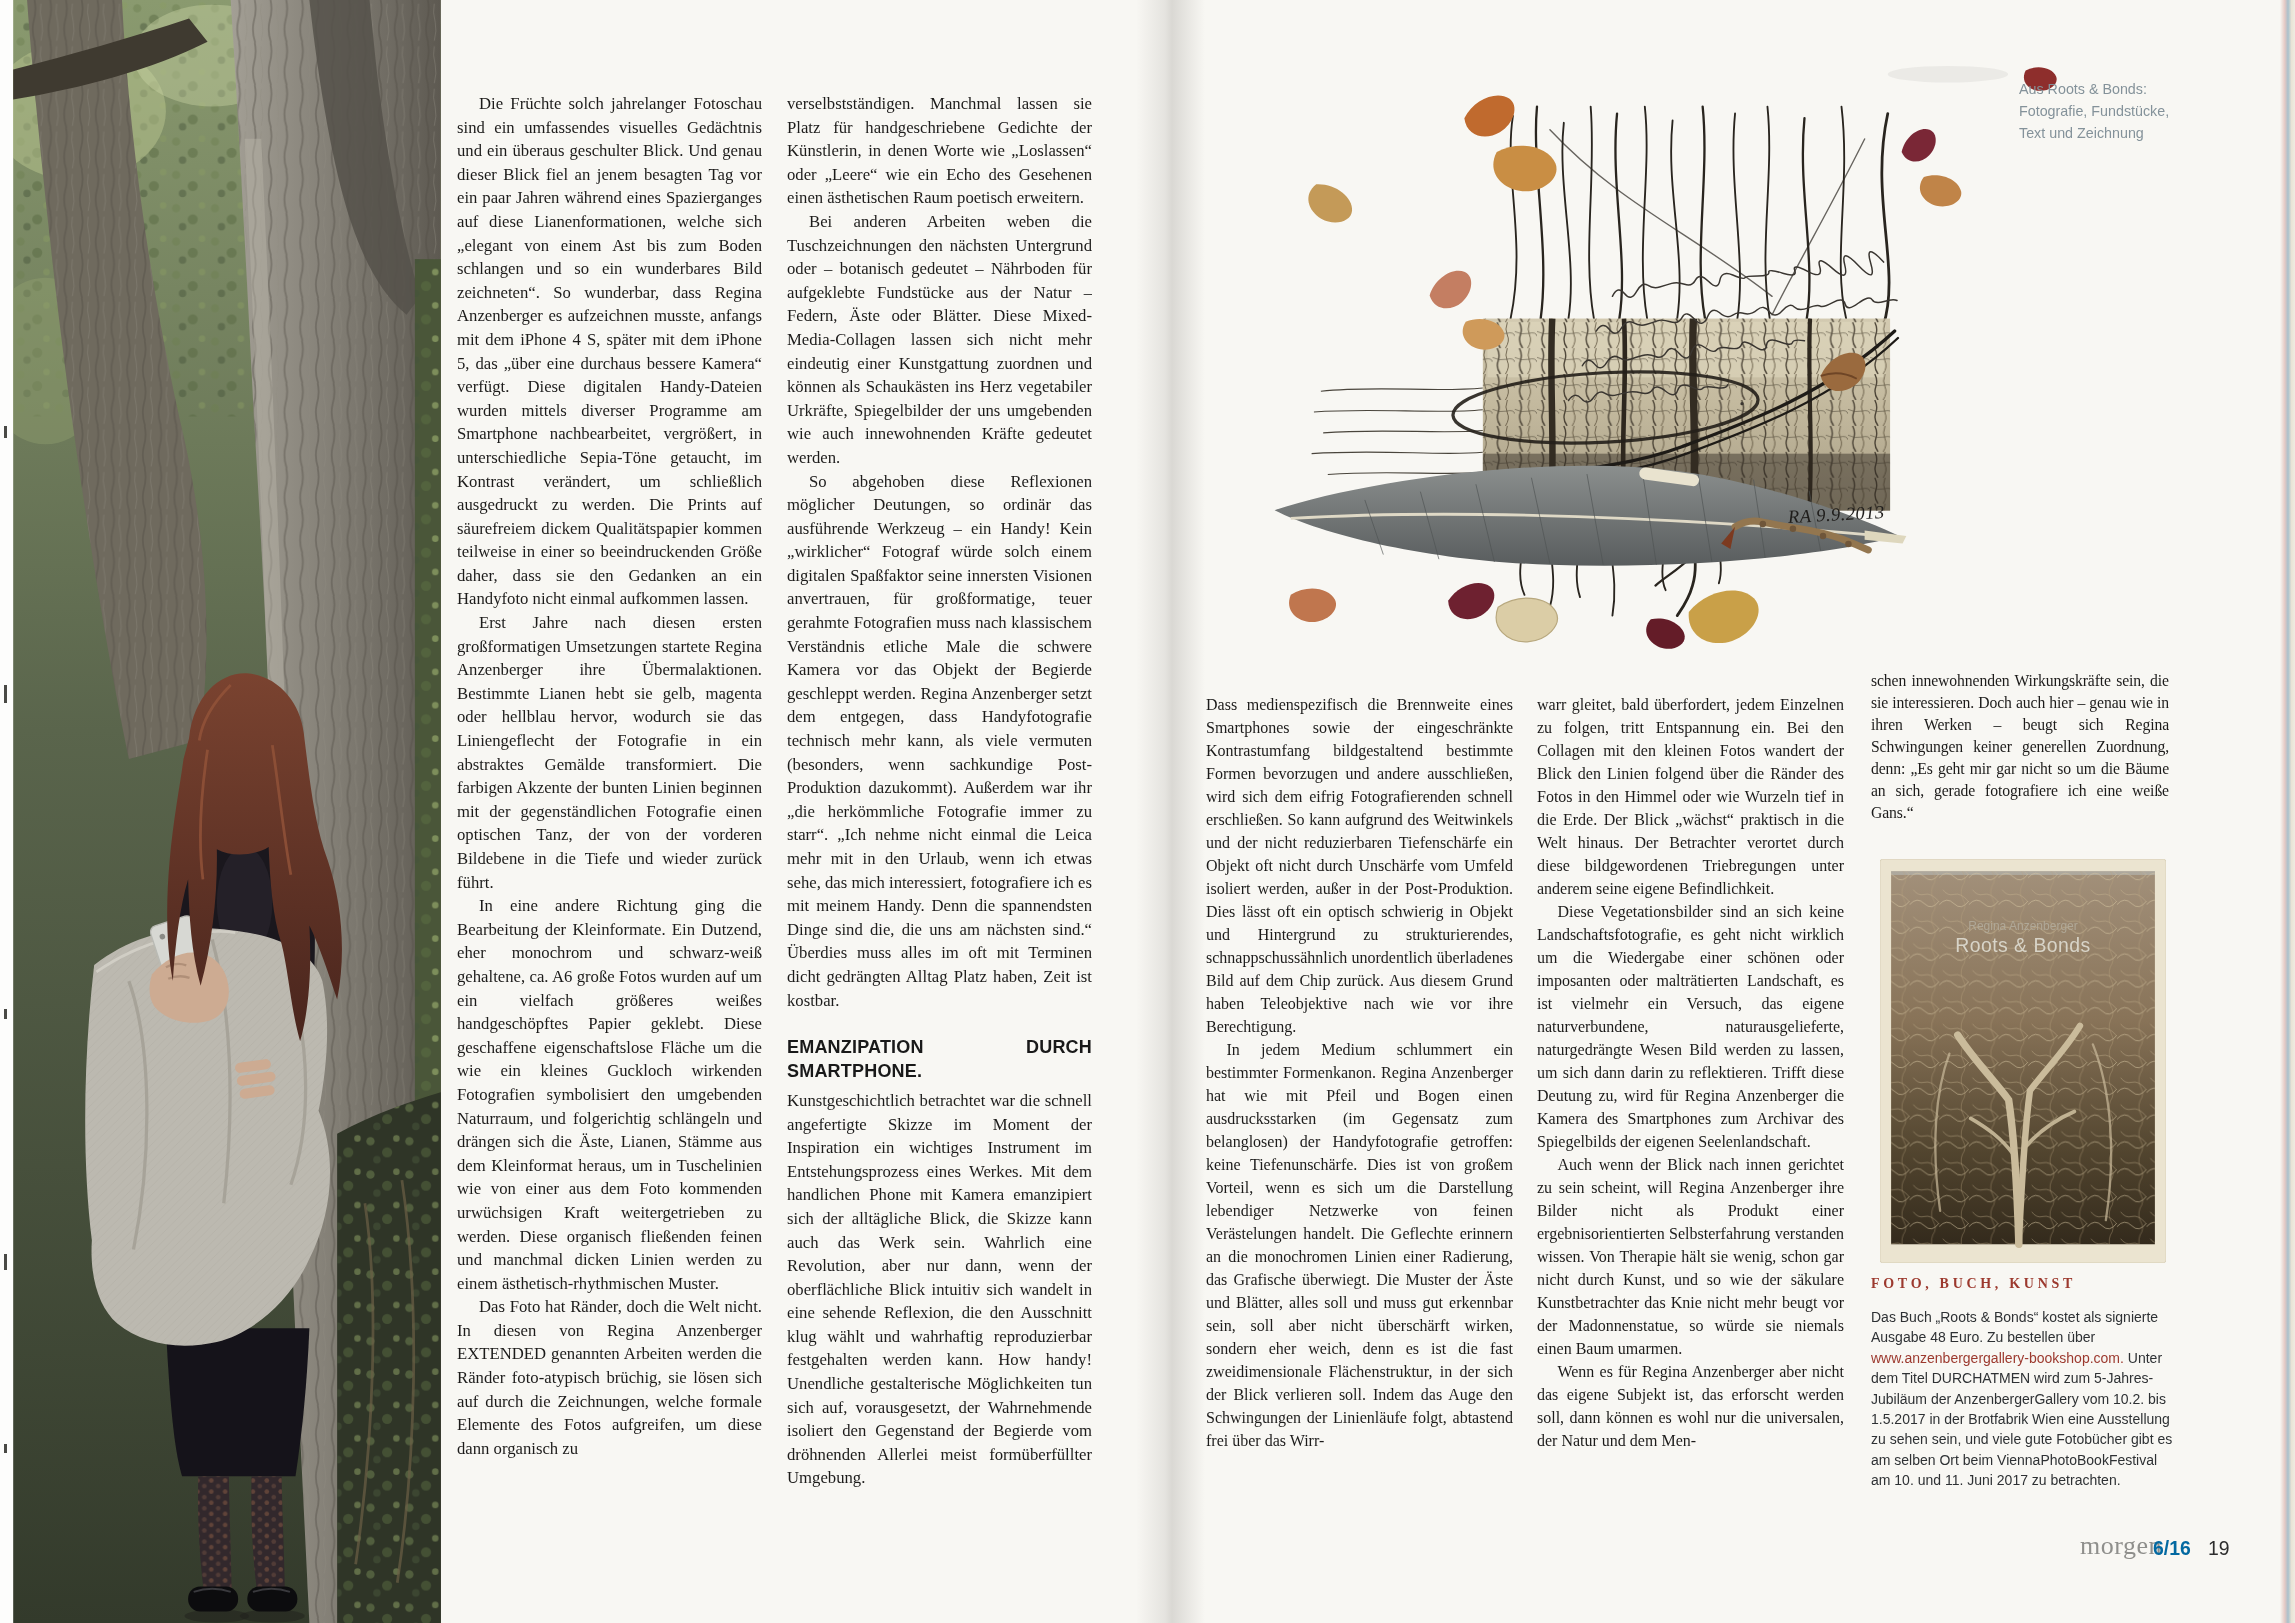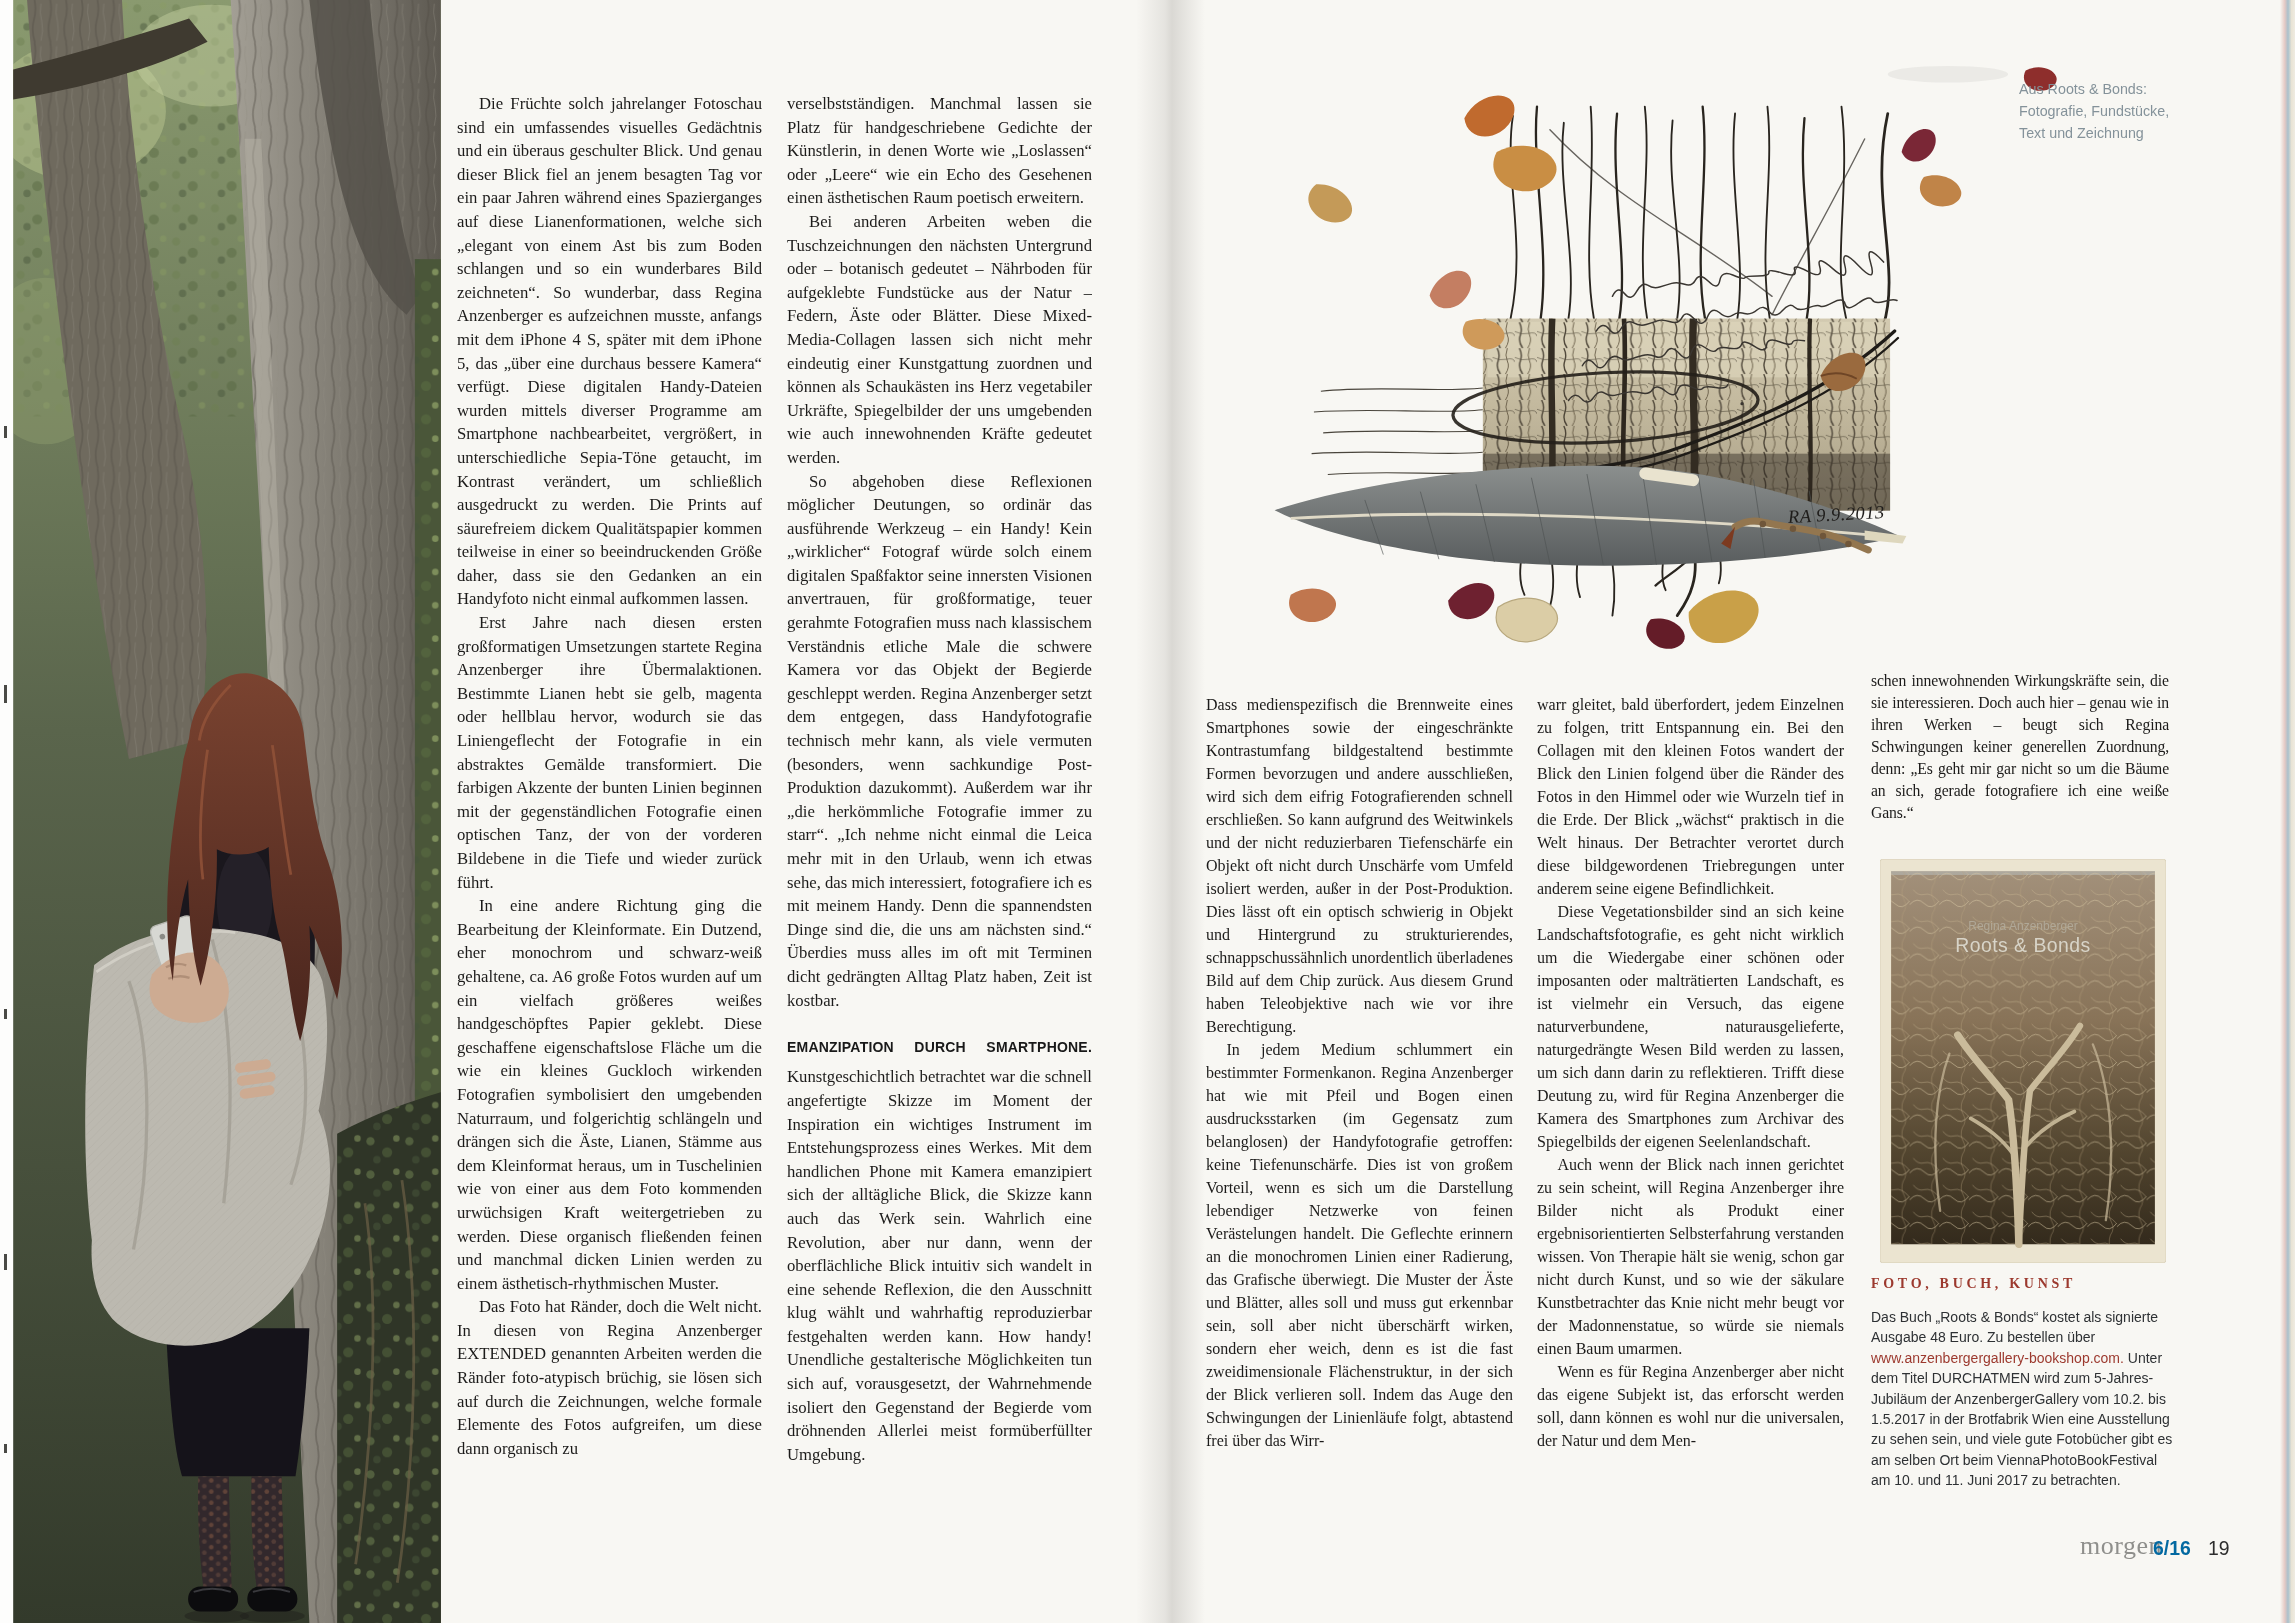--- a/index.html
+++ b/index.html
@@ -8,21 +8,21 @@
   .abs{position:absolute;}
   
   .colL{width:305px;font-size:16.7px;line-height:23.6px;text-align:justify;overflow:hidden;}
   .colL p{margin:0;text-indent:22px;}
   .colL p.noind{text-indent:0;}
   .colR{width:307px;font-size:16px;line-height:23px;text-align:justify;overflow:hidden;margin-top:23px;}
   .colR p{margin:0;text-indent:20.4px;}
   .colR p.noind{text-indent:0;}
   .col5{width:298px;font-size:15.7px;line-height:22px;text-align:justify;overflow:hidden;}
   .col5 p{margin:0;text-indent:0;letter-spacing:-0.1px;}
-  .subhead{font-family:"Liberation Sans",sans-serif;font-weight:700;font-size:14px;
+  .subhead{font-family:"Liberation Sans",sans-serif;font-weight:700;font-size:18px;
            letter-spacing:0.2px;color:#191919;text-align:justify;text-align-last:justify;
            margin:24px 0 5.6px 0 !important;text-indent:0 !important;}
   
   .caption{font-family:"Liberation Sans",sans-serif;font-size:14.3px;line-height:22px;color:#84929a;}
   .rail-head{font-family:Liberation Serif, serif;font-size:14px;font-weight:700;
              letter-spacing:3.7px;color:#9c392e;}
   .rail-text{font-family:"Liberation Sans",sans-serif;font-size:14px;line-height:20.4px;
              color:#2e3134;width:304px;text-align:left;}
   .rail-text .link{color:#9c392e;}
   

